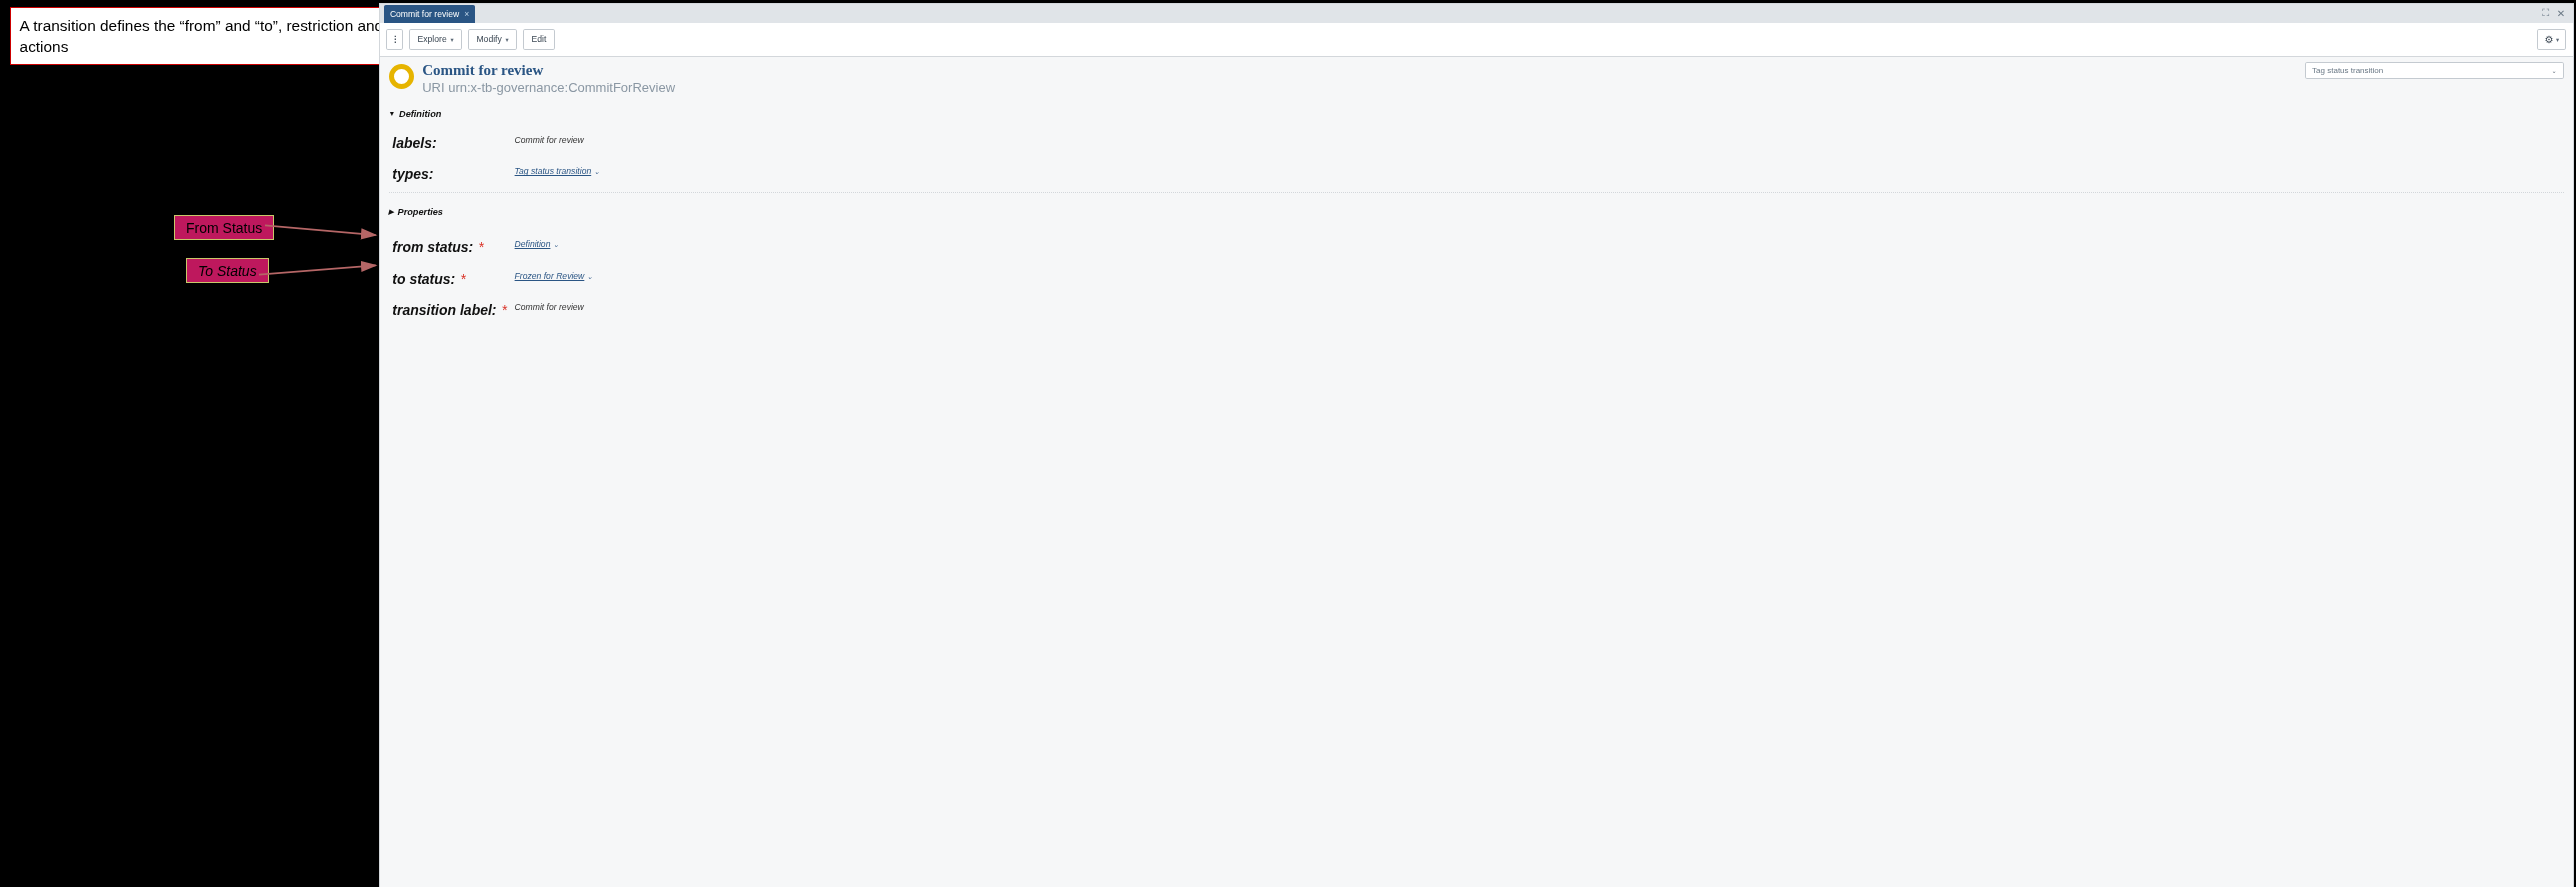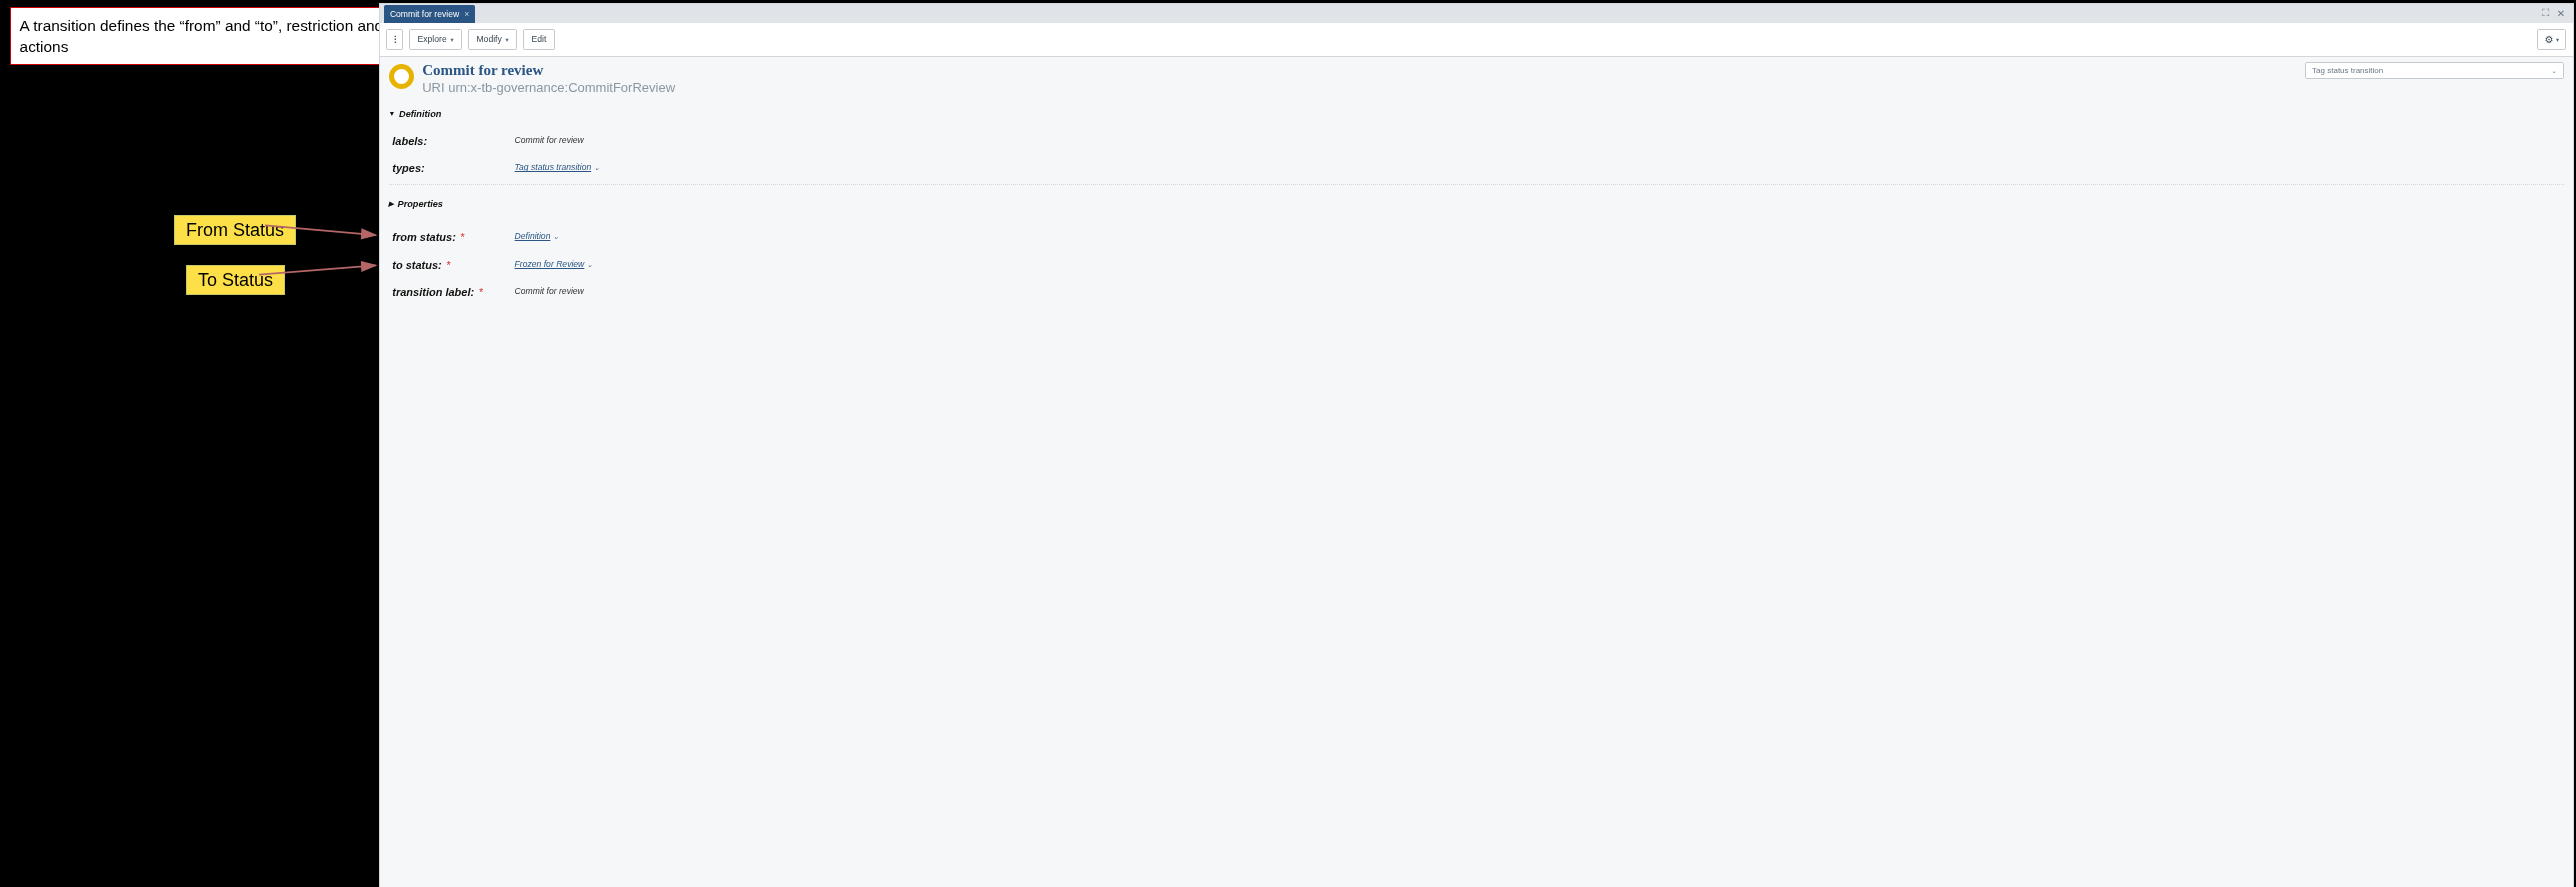--- a/index.html
+++ b/index.html
@@ -3,21 +3,21 @@
 <meta charset="utf-8">
 <style>
   * { box-sizing: border-box; }
   html, body { margin:0; padding:0; font-family: Arial, Helvetica, sans-serif; }
   body { width:2576px; height:888px; background:#000; position:relative; }
 
   
   .note-box { position:absolute; top:7.4px; left:10px; width:410px; background:#fff; border:1.2px solid #c00; padding:6.2px 8.6px; font-size:15.4px; line-height:1.4; color:#000; }
 
   
-  .callout { position:absolute; background:#fde047; border:0.6px solid #c8c86a; padding:3.7px 11px; font-size:18px; color:#000; white-space:nowrap; }
+  .callout { position:absolute; background:#be185d; border:0.6px solid #c8c86a; padding:3.7px 11px; font-size:14px; color:#000; white-space:nowrap; }
 
   
   .arrow-line { position:absolute; pointer-events:none; }
 
   
   .app { position:absolute; top:3.1px; left:379px; right:2.5px; bottom:0; background:#f6f7f8; border:0.6px solid #d3d7db; }
   .tabbar { height:18.5px; background:#e0e4e8; display:flex; align-items:flex-end; padding:0 3.7px; position:relative; }
   .tab { background:#2a5584; color:#fff; font-size:8.6px; height:17.3px; display:flex; align-items:center; padding:0 6.2px; border-top-left-radius:1.8px; border-top-right-radius:1.8px; gap:5px; }
   .tab-close { color:#bcd2e6; font-size:8.6px; cursor:pointer; }
   .win-btns { margin-left:auto; display:flex; gap:7.4px; align-items:center; color:#6a7885; font-size:10px; padding-right:3.7px; height:100%; }
@@ -35,34 +35,34 @@
   .ring-icon { width:25px; height:25px; border-radius:50%; border:5px solid #e6b400; background:#fff; flex-shrink:0; margin-top:2.5px; }
   .hdr-title { font-family: Georgia, 'Times New Roman', serif; font-size:15px; color:#2a5584; font-weight:bold; }
   .hdr-sub { font-size:13px; color:#8a97a3; margin-top:1.2px; }
   .type-select { margin-left:auto; width:259px; }
   .type-select .sel { border:0.6px solid #c4cad0; background:#fff; height:17.3px; display:flex; align-items:center; padding:0 6.2px; border-radius:1.8px; color:#6a7885; font-size:8px; justify-content:space-between; cursor:pointer; }
 
   .section { margin-top:13.6px;font-style:italic; }
   .sec-hdr { font-weight:bold; font-size:9.2px; color:#111; display:flex; align-items:center; gap:3.7px; cursor:pointer; }
   .sec-caret { font-size:6.8px; color:#111; display:inline-block; }
   .kv-row { display:flex; padding:7.4px 0; border-top:0.6px solid transparent; }
-  .kv-label { width:126px; font-size:11px; font-weight:bold; color:#111; padding-left:3.7px;}
+  .kv-label { width:126px; font-size:14px; font-weight:bold; color:#111; padding-left:3.7px;}
   .kv-value { font-size:8.6px; color:#333; }
   .link { color:#2a5584; text-decoration:underline; cursor:pointer; }
   .chev { font-size:7.4px; color:#2a5584; margin-left:2.5px; text-decoration:none; }
   .req { color:#d93025; font-weight:normal; margin-left:1.2px; }
   .def-block { border-bottom:0.6px dotted #d3d7db; padding-bottom:2.5px;}
 </style>
 </head>
 <body>
 
 <div class="note-box">A transition defines the “from” and “to”, restriction and actions</div>
 
 <div class="callout" style="top:215px; left:174px;">From Status</div>
-<div class="callout" style="top:265px; left:186px;">To Status</div>
+<div class="callout" style="top:258px; left:186px;font-style:italic;">To Status</div>
 
 <svg class="arrow-line" style="top:219px; left:265px;" width="123" height="25" viewBox="0 0 200 40">
   <defs>
       <marker id="ah1" markerWidth="10" markerHeight="10" refX="8" refY="3" orient="auto">
         <path d="M0,0 L9,3 L0,6 Z" fill="#b56666"></path>
       </marker>
     </defs>
   <line x1="0" y1="10" x2="180" y2="26" stroke="#b56666" stroke-width="3" marker-end="url(#ah1)"></line>
 </svg>
 <svg class="arrow-line" style="top:259px; left:259px;" width="129" height="25" viewBox="0 0 210 40">

